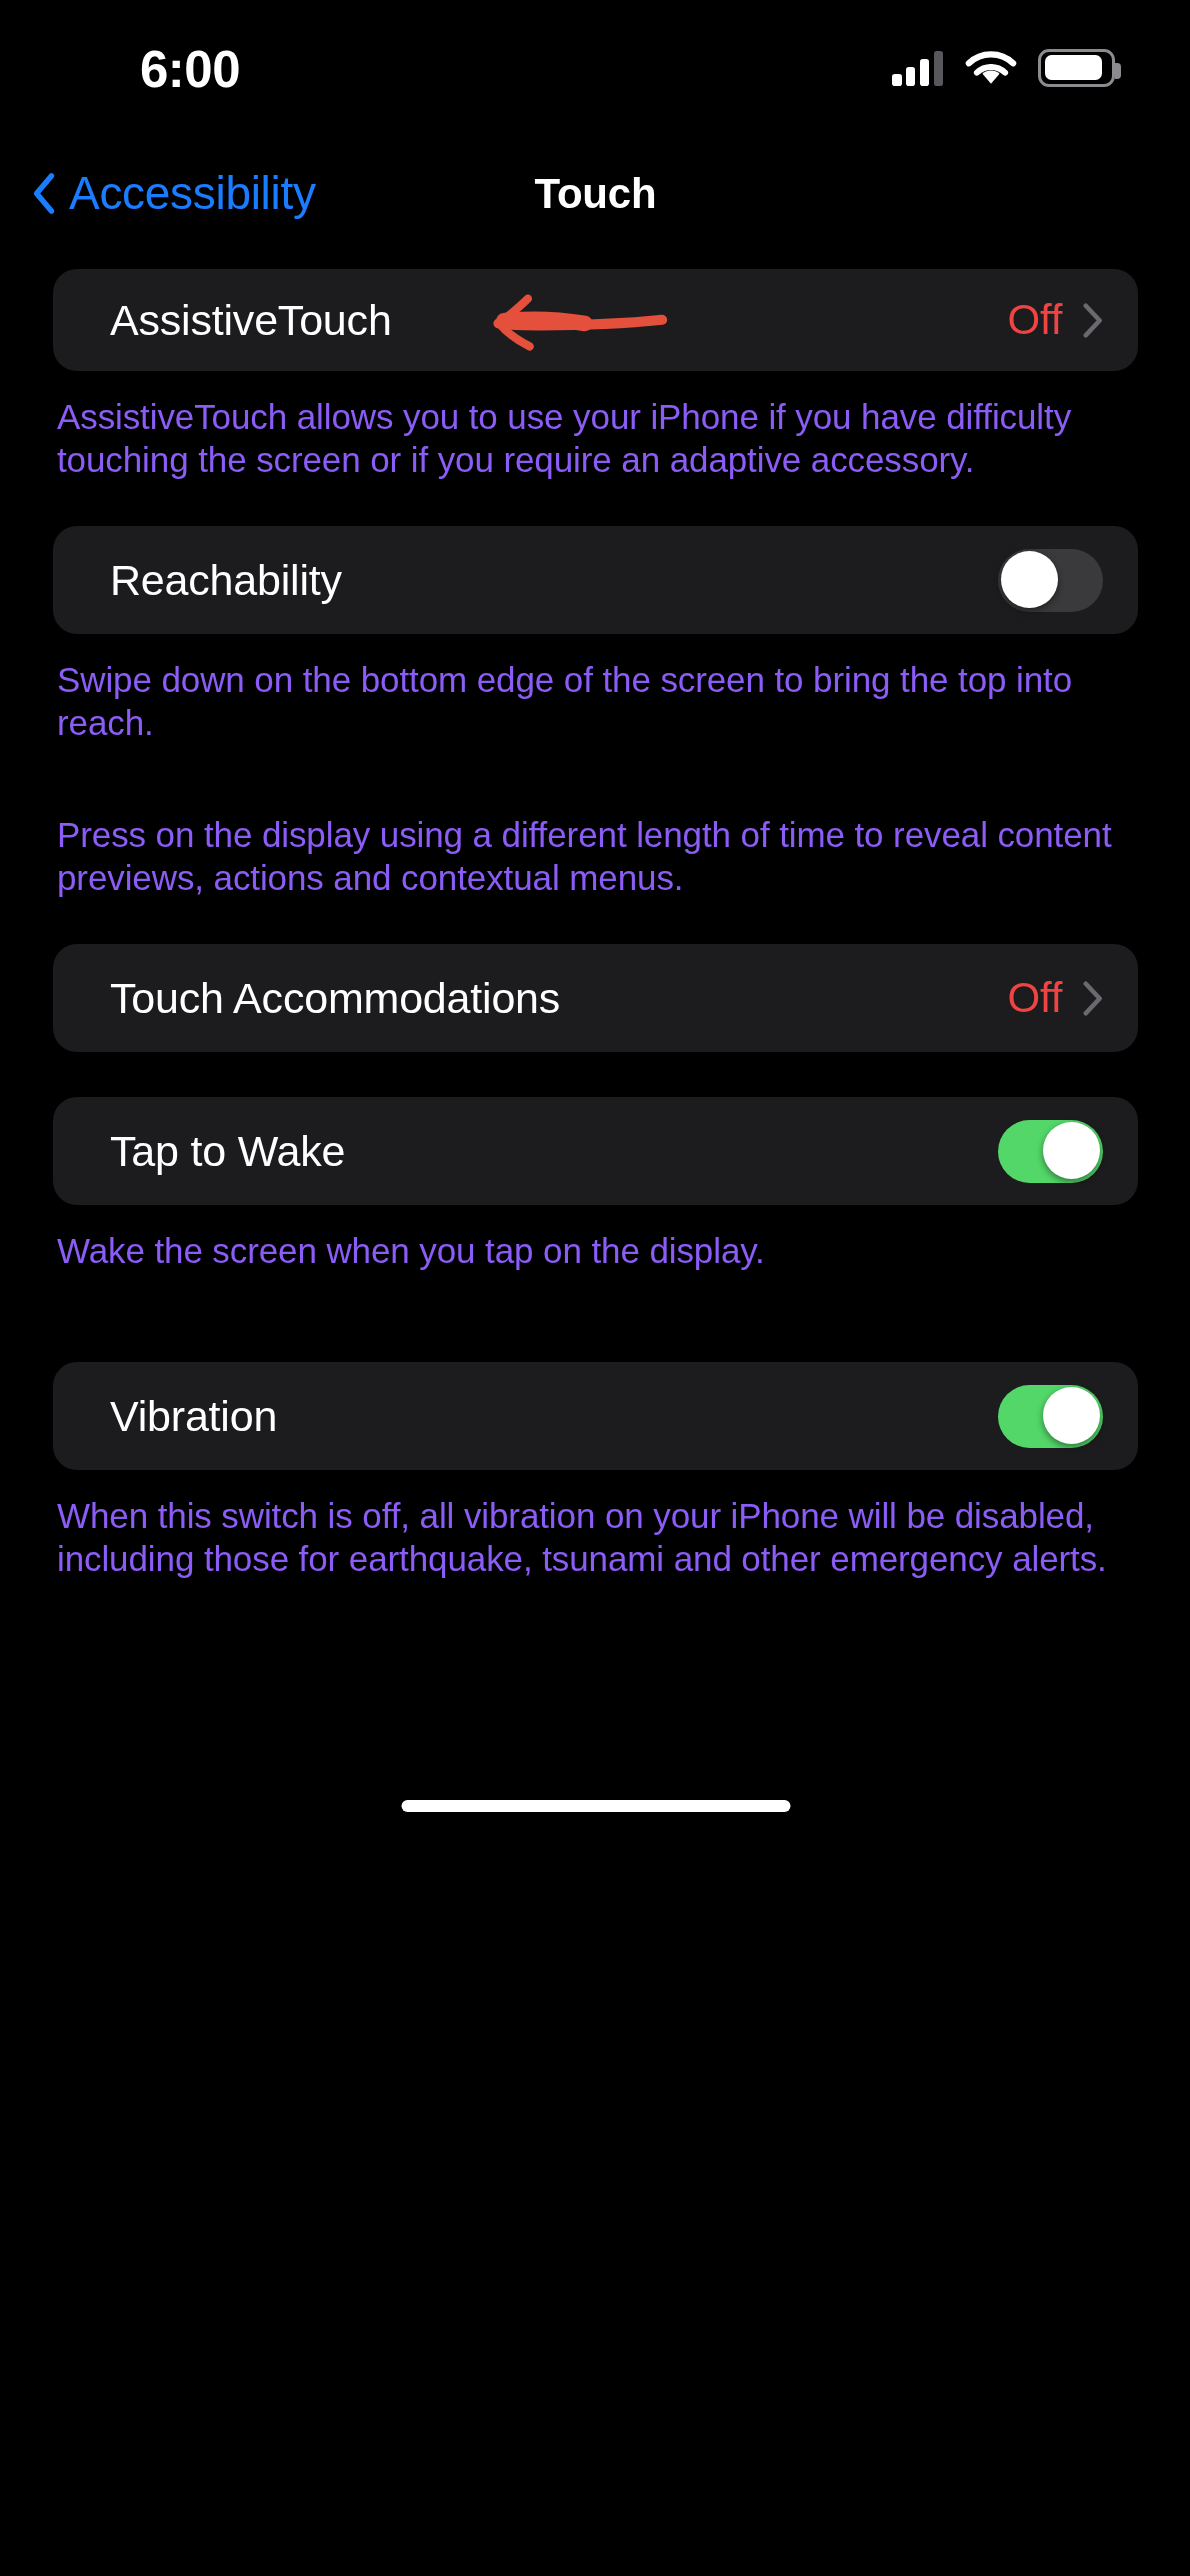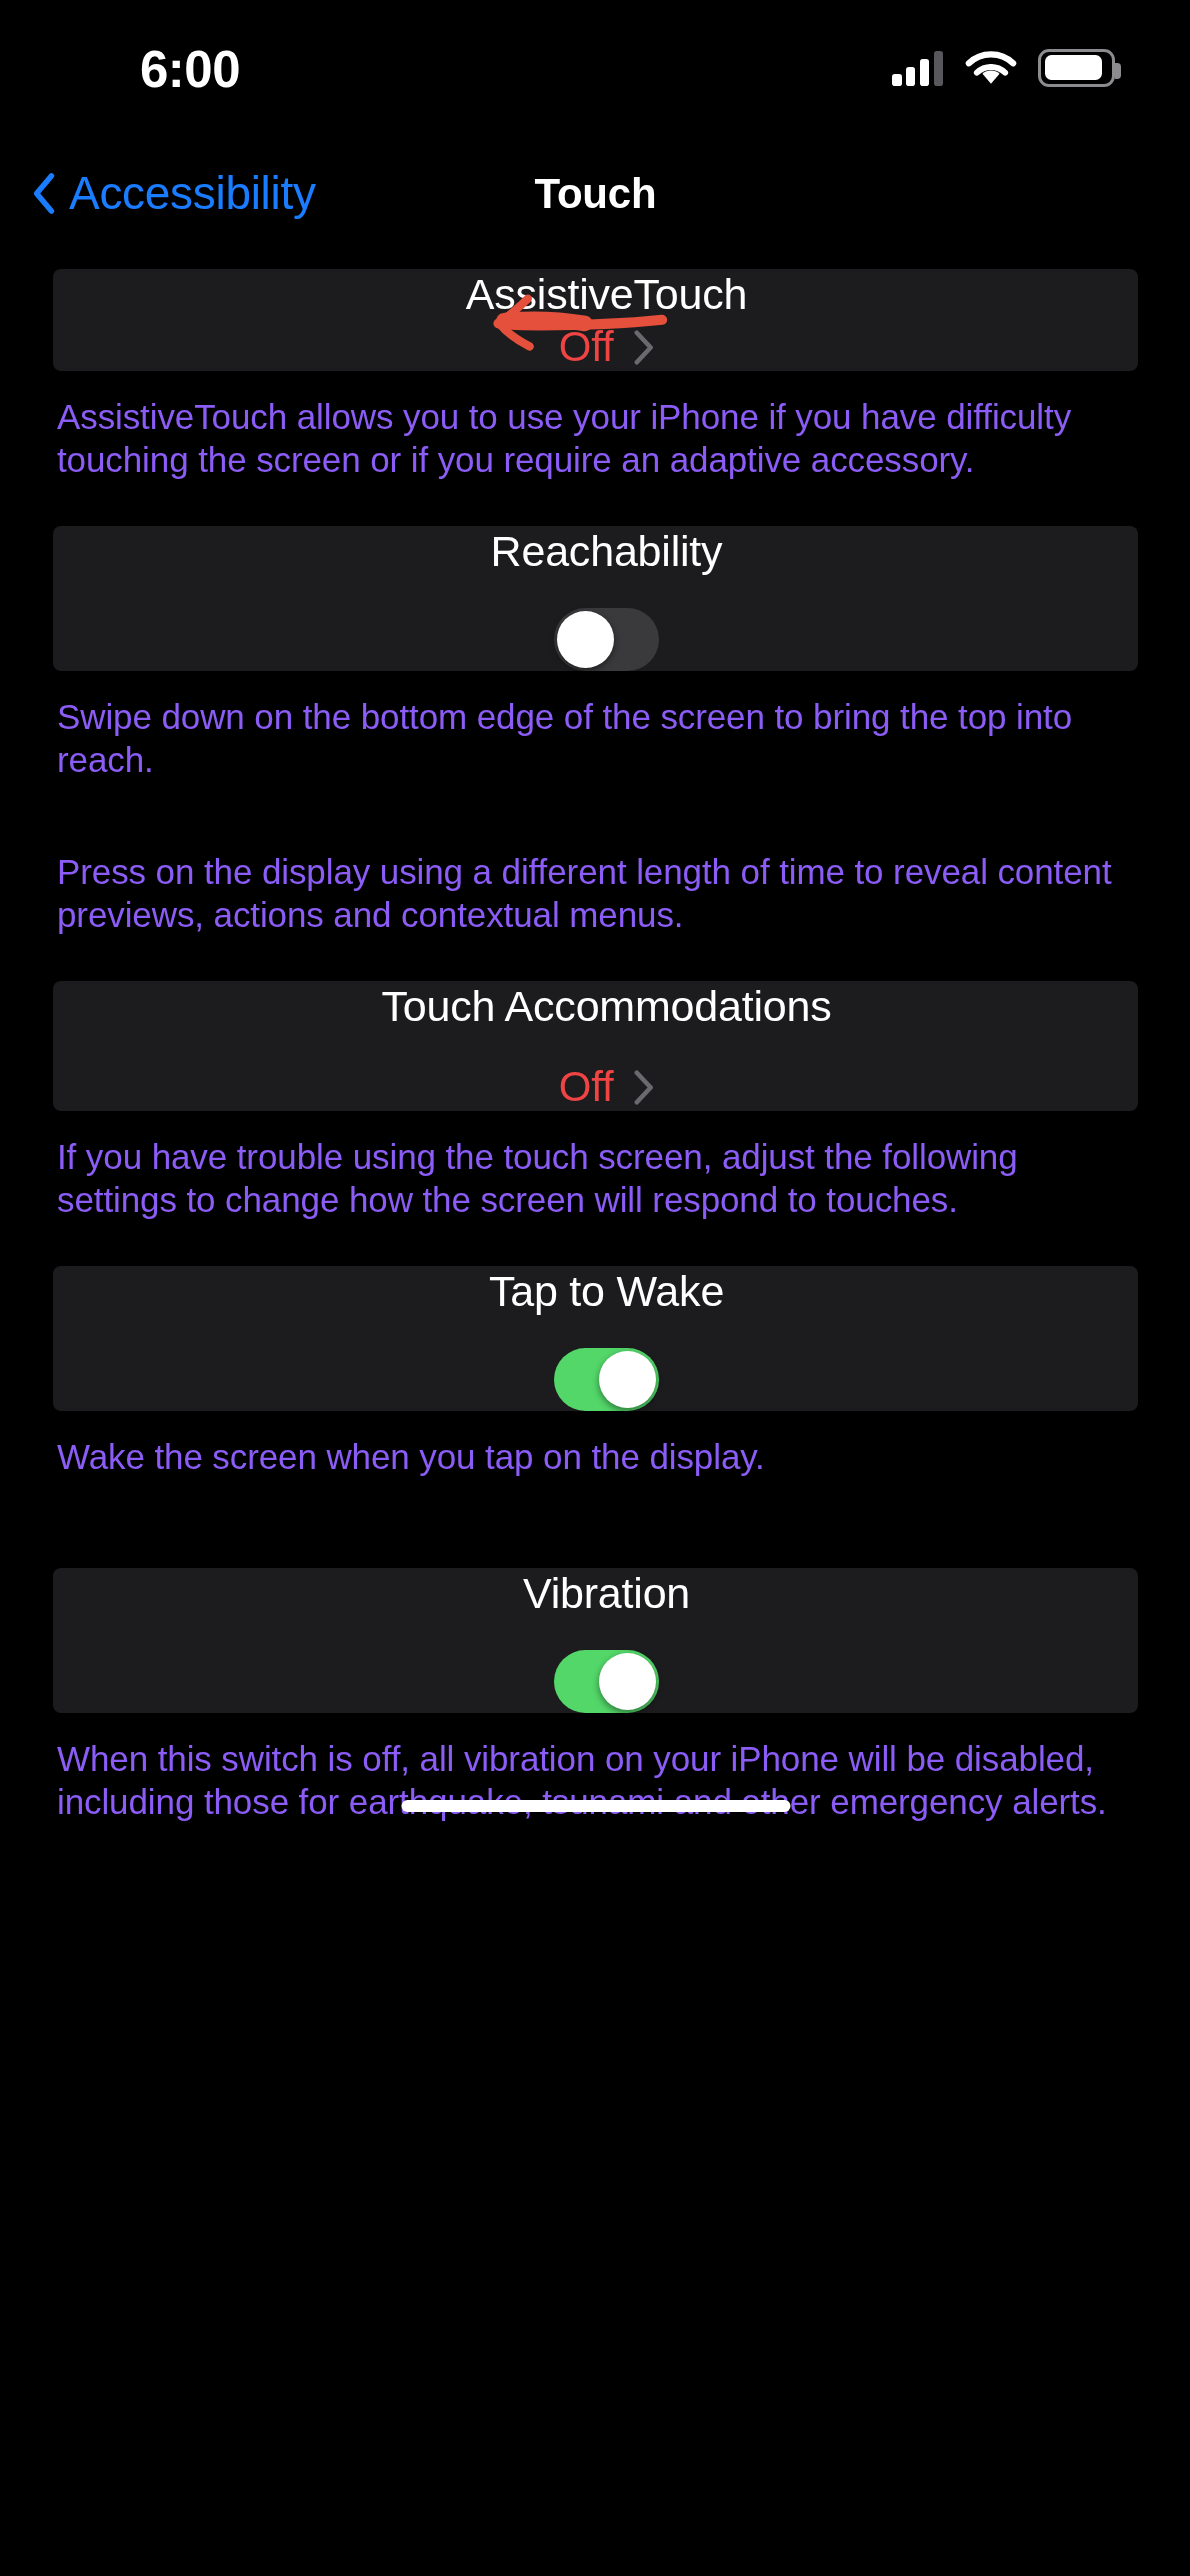--- a/index.html
+++ b/index.html
@@ -134,28 +134,27 @@
     position: absolute;
     top: 269px;
     left: 0;
     width: 1191px;
   }
   .group { margin: 0; }
 
   .card {
     margin: 0 53px;
     background: #1c1c1e;
-    border-radius: 8px;
+    border-radius: 24px;
     min-height: 102px;
     display: flex;
     align-items: center;
     padding: 0 35px 0 57px;
     box-sizing: border-box;
     position: relative;
-    flex-direction: column;
   }
   .card.tall { min-height: 108px; gap: 32px; }
 
   .row-title {
     font-size: 43px;
     color: #ffffff;
     letter-spacing: -0.2px;
     line-height: 50px;
     flex: 1 1 auto;
     white-space: nowrap;
@@ -309,21 +308,20 @@
     <div class="group">
       <div class="card tall">
         <span class="row-title">Touch Accommodations</span>
         <span class="row-right">
           <span class="row-value">Off</span>
           <svg class="disclosure" viewBox="0 0 22 38">
             <polyline points="3,3 18,19 3,35" fill="none" stroke="#6a6a6e" stroke-width="5" stroke-linecap="round" stroke-linejoin="round"></polyline>
           </svg>
         </span>
       </div>
-      <div class="footer">If you have trouble using the touch screen, adjust the following settings to change how the screen will respond to touches.</div>
     </div>
     <div class="gap"></div>
 
     <div class="group">
       <div class="card tall">
         <span class="row-title">Tap to Wake</span>
         <span class="row-right">
           <span class="toggle on">
             <span class="knob"></span>
           </span>

